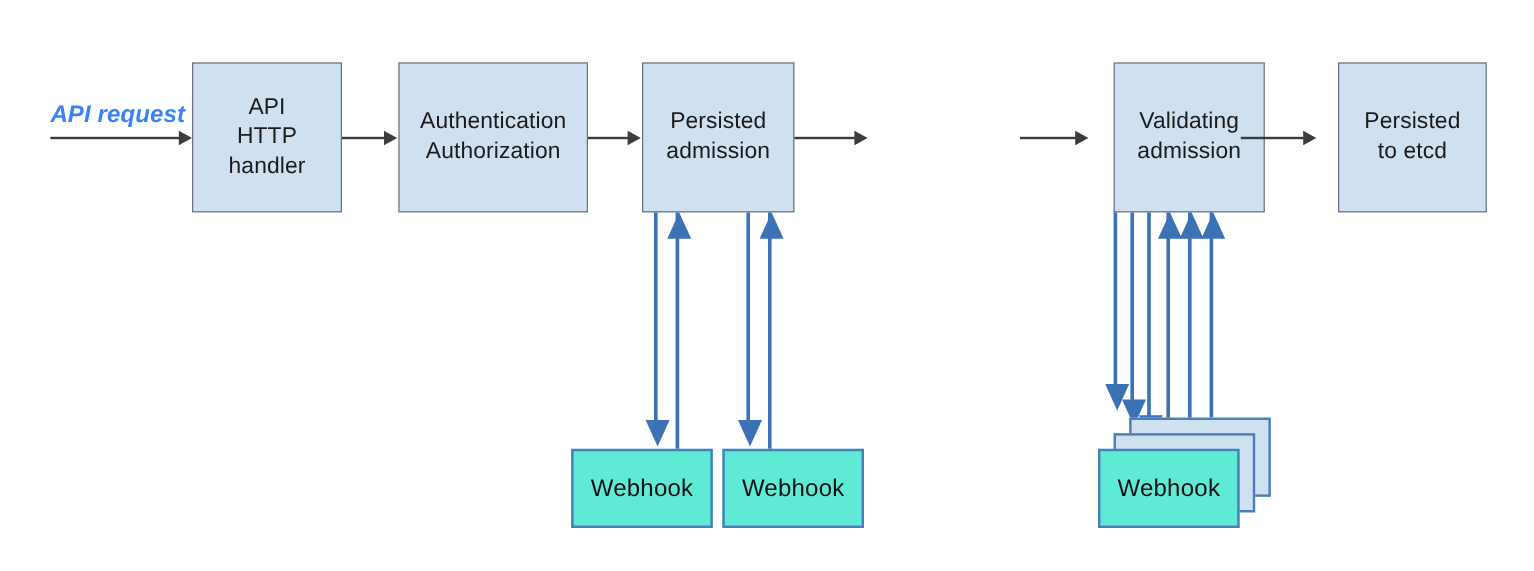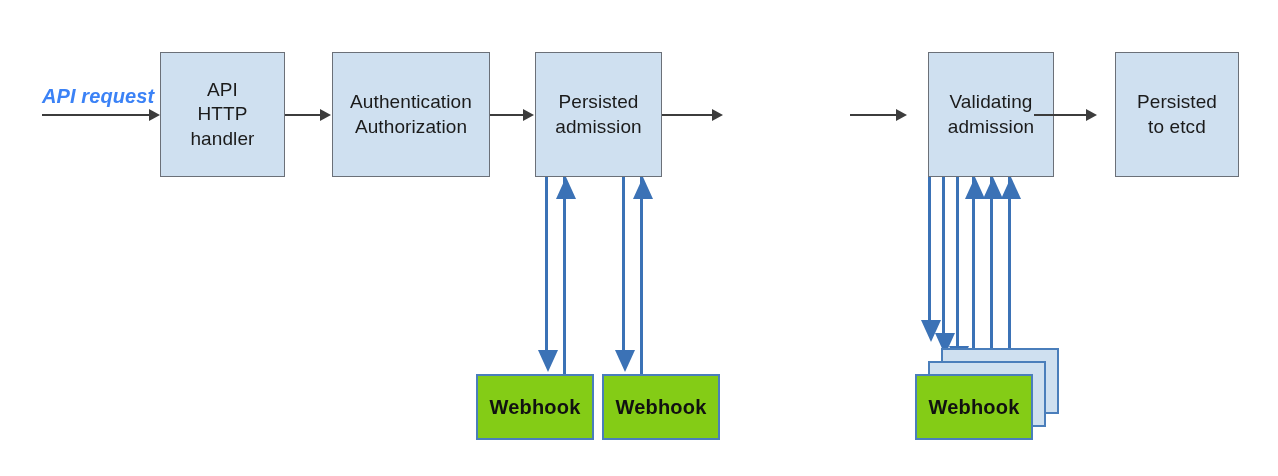--- a/index.html
+++ b/index.html
@@ -28,29 +28,29 @@
     text-align: center;
     color: #1b1b1b;
     font-size: 19px;
     line-height: 1.28;
     white-space: pre-line;
     letter-spacing: 0.1px;
   }
   .webhook-box {
     position: absolute;
     box-sizing: border-box;
-    background: #84cc16;
+    background: #5eead4;
     border: 2px solid #4a7ebb;
     display: flex;
     align-items: center;
     justify-content: center;
     text-align: left;
     color: #111111;
     font-size: 20px;
-    font-weight: 700;
+    font-weight: 400;
     letter-spacing: 0.2px;
   }
   .webhook-stack-back {
     position: absolute;
     box-sizing: border-box;
     background: #cfe0f0;
     border: 2px solid #4a7ebb;
   }
   .entry-label {
     position: absolute;

